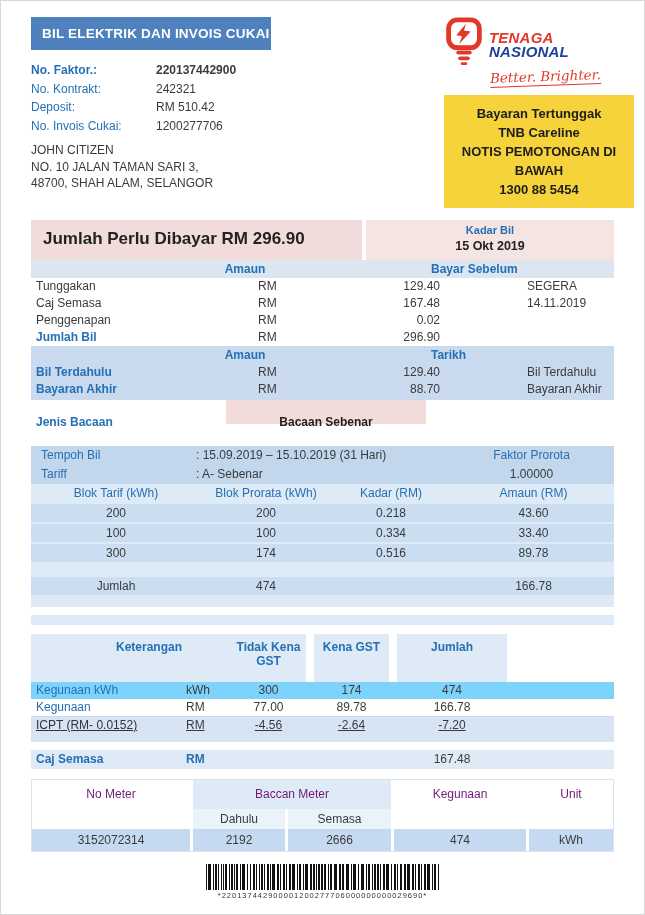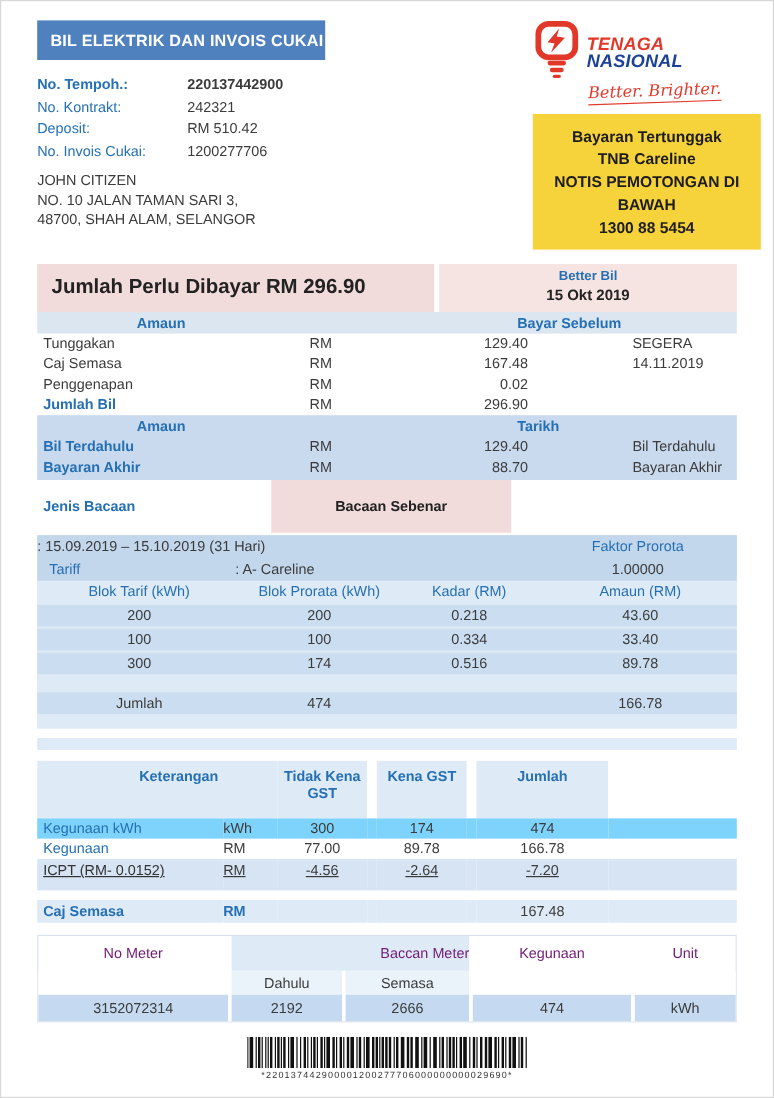--- a/index.html
+++ b/index.html
@@ -40,25 +40,25 @@
   
   .summary { margin:0 30px; font-size:12px; }
   .srow { display:flex; line-height:17px;gap:32px; }
   .s-label { width:195px; padding-left:5px; }
   .s-cur { width:50px; }
   .s-amt { width:100px; text-align:right; }
   .s-right { margin-left:55px; }
   .blue-b { color:#2570B4; font-weight:bold; }
   .band-light { background:#DCE6F1; }
   .sum-head { display:flex; height:18px; line-height:18px; }
-  .amaun-h { width:345px; padding-left:83px; }
+  .amaun-h { width:345px; text-align:center; padding-left:83px; }
   .right-h { margin-left:55px; }
   .band-med { background:#C9D9EE; padding-bottom:2px; }
   .jenis-row { position:relative; height:40px; }
-  .pink-strip { position:absolute; left:195px; top:0; width:200px; height:44px; background:#F2DCDB; text-align:center; padding-top:15px; font-weight:bold; color:#222; }
+  .pink-strip { position:absolute; left:195px; top:0; width:200px; height:24px; background:#F2DCDB; text-align:center; padding-top:15px; font-weight:bold; color:#222; }
   .jenis-label { position:absolute; left:5px; top:15px; }
 
   
   .tariff { margin:6px 30px 0 30px; font-size:12px; background:#DEEAF6; }
   .t-inforow { display:flex; background:#C2D6EC; line-height:19px; }
   .ti-label { width:165px; padding-left:10px; color:#2570B4; }
   .ti-value { flex:1; color:#3b3b3b; }
   .ti-faktor { width:165px; text-align:center; }
   .t-grid { display:grid; grid-template-columns:170px 130px 120px 165px; }
   .t-grid > div { text-align:center; line-height:18px; }
@@ -85,21 +85,21 @@
   .g-spacer { height:8px; }
   .g-total > div { background:#DEEAF6; line-height:19px; }
   .g-total .g-label { font-weight:bold; }
   .g-total .g-unit { font-weight:bold; color:#2570B4; }
 
   
   .meter { margin:10px 30px 0 30px; font-size:12px; border:1px solid #dbe4ee; }
   .m-grid { display:grid; grid-template-columns:158px 3px 92px 3px 103px 3px 132px 3px 1fr; }
   .m-grid > div { text-align:center; }
   .m-h1 > div { padding:7px 0 8px 0; color:#701a75; }
-  .m-h1 .m-bacaan { background:#DEEAF6; grid-column:3 / span 3;text-align:right; }
+  .m-h1 .m-bacaan { background:#DEEAF6; grid-column:3 / span 3; }
   .m-h2 > div { background:#EAF2FA; line-height:20px; }
   .m-h2 .m-white { background:#fff; }
   .m-data > div { background:#C5D9F1; line-height:22px; }
   .m-data .m-gap { background:#fff; }
 
   
   .barcode-wrap { margin-top:12px; text-align:center; }
   .barcode-bars { width:234px; height:26px; margin:0 auto; display:flex; align-items:stretch; overflow:hidden; }
   .barcode-bars span { display:inline-block; background:#111; flex:none; }
   .barcode-text { font-size:7.5px; color:#333; letter-spacing:1px; margin-top:1px; }
@@ -111,21 +111,21 @@
 </head>
 <body>
 
 <div class="page">
 
   <div class="top">
     <div class="top-left">
       <div class="title-bar">BIL ELEKTRIK DAN INVOIS CUKAI</div>
       <div class="info-grid">
         <div class="info-row">
-          <span class="info-label b">No. Tempoh.:</span>
+          <span class="info-label b">No. Faktor.:</span>
           <span class="info-value b">220137442900</span>
         </div>
         <div class="info-row">
           <span class="info-label">No. Kontrakt:</span>
           <span class="info-value">242321</span>
         </div>
         <div class="info-row">
           <span class="info-label">Deposit:</span>
           <span class="info-value">RM 510.42</span>
         </div>
@@ -164,21 +164,21 @@
         <div>NOTIS PEMOTONGAN DI BAWAH</div>
         <div>1300 88 5454</div>
       </div>
     </div>
   </div>
 
   <div class="pink-banner">
     <div class="pink-title">Jumlah Perlu Dibayar RM 296.90</div>
     <div class="pink-gap"></div>
     <div class="pink-date">
-      <div class="pd-label">Better Bil</div>
+      <div class="pd-label">Kadar Bil</div>
       <div class="pd-value">15 Okt 2019</div>
     </div>
   </div>
 
   <div class="summary">
     <div class="sum-head band-light">
       <span class="amaun-h blue-b">Amaun</span>
       <span class="right-h blue-b">Bayar Sebelum</span>
     </div>
     <div class="srow">
@@ -228,26 +228,27 @@
     <div class="jenis-row">
       <span class="jenis-label blue-b">Jenis Bacaan</span>
       <div class="pink-strip">
         <span>Bacaan Sebenar</span>
       </div>
     </div>
   </div>
 
   <div class="tariff">
     <div class="t-inforow">
+      <span class="ti-label">Tempoh Bil</span>
       <span class="ti-value">: 15.09.2019 – 15.10.2019  (31 Hari)</span>
       <span class="ti-faktor" style="color:#2570B4">Faktor Prorota</span>
     </div>
     <div class="t-inforow">
       <span class="ti-label">Tariff</span>
-      <span class="ti-value">: A- Careline</span>
+      <span class="ti-value">: A- Sebenar</span>
       <span class="ti-faktor">1.00000</span>
     </div>
     <div class="t-grid t-head">
       <div>Blok Tarif (kWh)</div>
       <div>Blok Prorata (kWh)</div>
       <div>Kadar (RM)</div>
       <div>Amaun (RM)</div>
     </div>
     <div class="t-grid t-datarow">
       <div>200</div>

